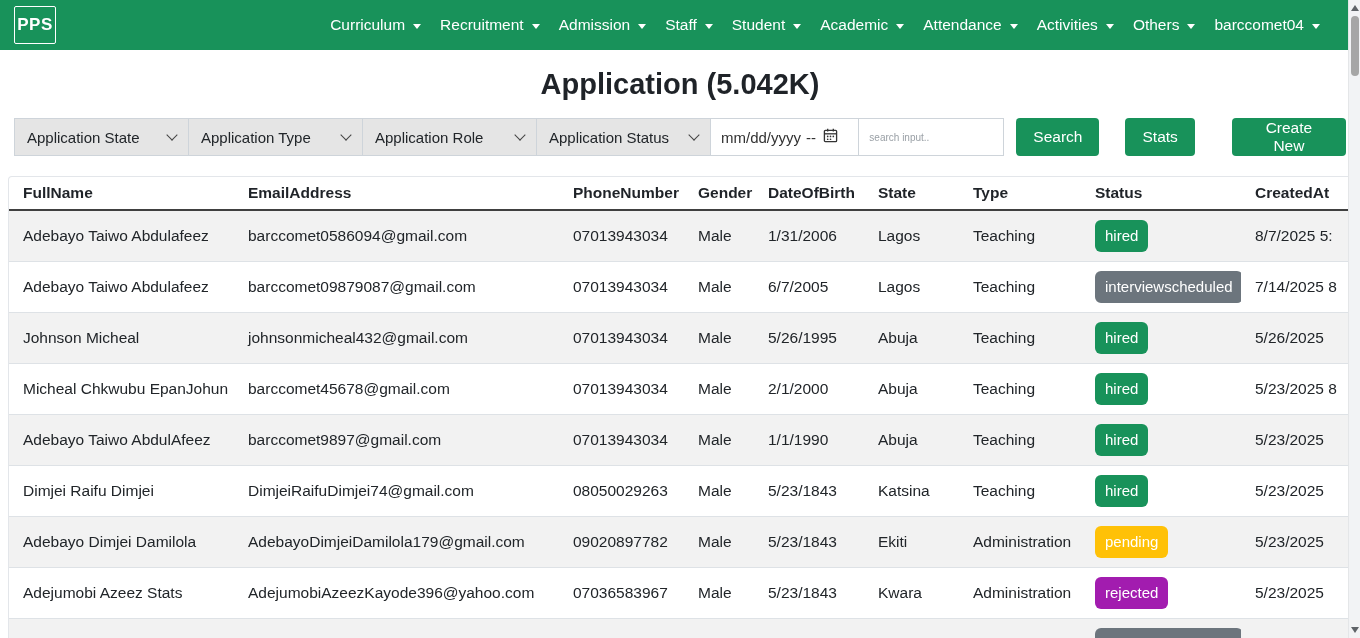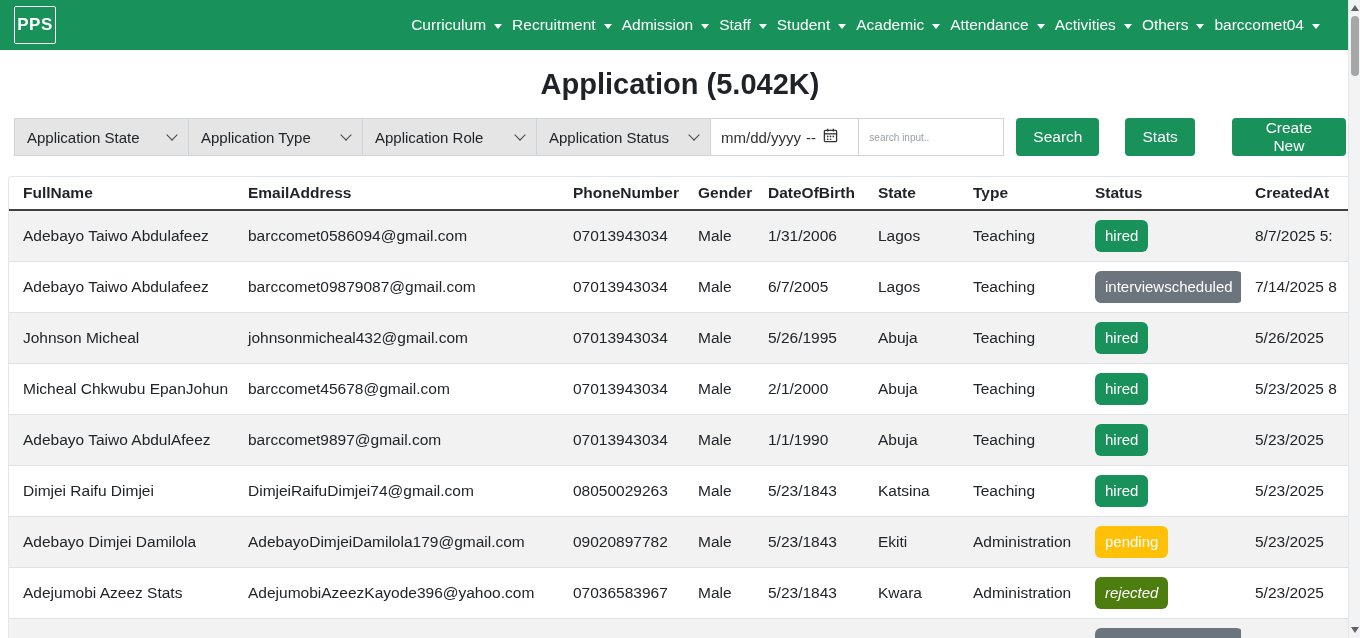--- a/index.html
+++ b/index.html
@@ -14,21 +14,21 @@
   .navbar {
     height: 50px; background: #18925a; display: flex; align-items: center;
     padding: 0 14px; color: #fff;
   }
   .brand {
     border: 1.5px solid #ffffff; border-radius: 2px; width: 42px; height: 38px;
     display: flex; align-items: center; justify-content: center;
     font-size: 17px; font-weight: bold; letter-spacing: .5px; cursor: pointer;
   }
   .menu {
-    margin-left: auto; display: flex; align-items: center; gap: 10px;
+    margin-left: auto; display: flex; align-items: center; gap: 19px;
     padding-right: 26px; font-size: 15.5px;
   }
   .nav-item { display: flex; align-items: center; cursor: pointer; white-space: nowrap; }
   .caret {
     width: 0; height: 0; margin-left: 8px; margin-top: 2px;
     border-left: 4px solid transparent; border-right: 4px solid transparent;
     border-top: 5px solid #ffffff;
   }
 
   
@@ -319,21 +319,21 @@
             <td>5/23/2025</td>
           </tr>
           <tr>
             <td>Adejumobi Azeez Stats</td>
             <td>AdejumobiAzeezKayode396@yahoo.com</td>
             <td>07036583967</td>
             <td>Male</td>
             <td>5/23/1843</td>
             <td>Kwara</td>
             <td>Administration</td>
-            <td><span class="badge" style="background: #4d7c0f; font-style: italic;">rejected</span></td>
+            <td><span class="badge" style="background: #a21caf;">rejected</span></td>
             <td>5/23/2025</td>
           </tr>
           <tr>
             <td>Mustapha Qis Solaiman</td>
             <td>MustaphaQisSolaiman350@gmail.com</td>
             <td>09023030950</td>
             <td>Male</td>
             <td>5/23/1795</td>
             <td>Ebonyi</td>
             <td>Administration</td>

